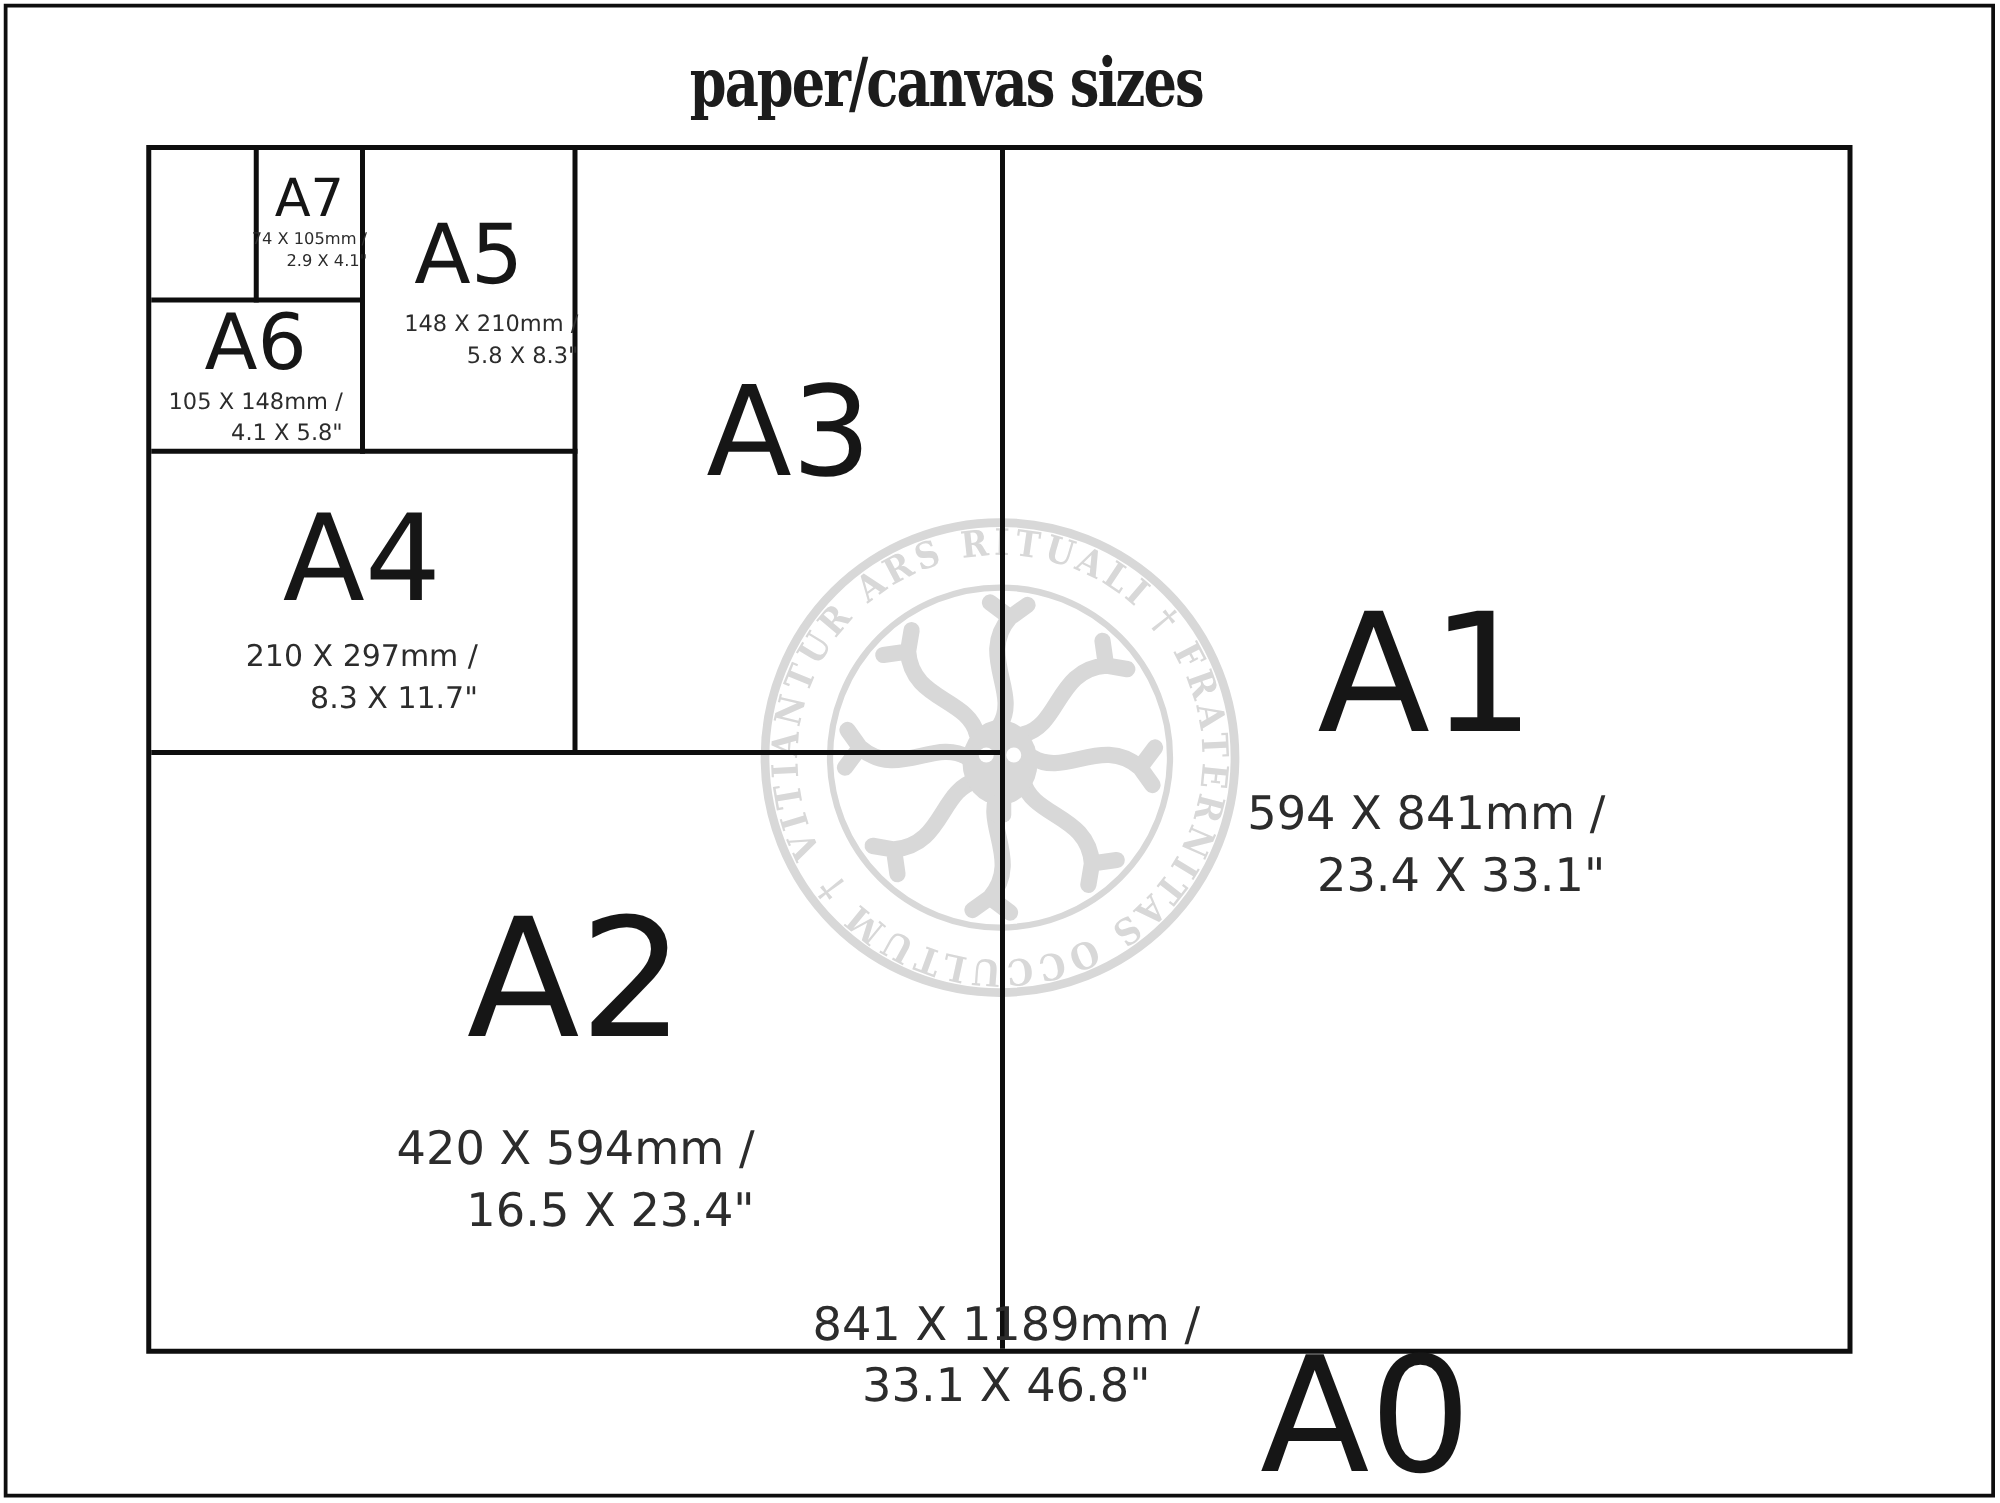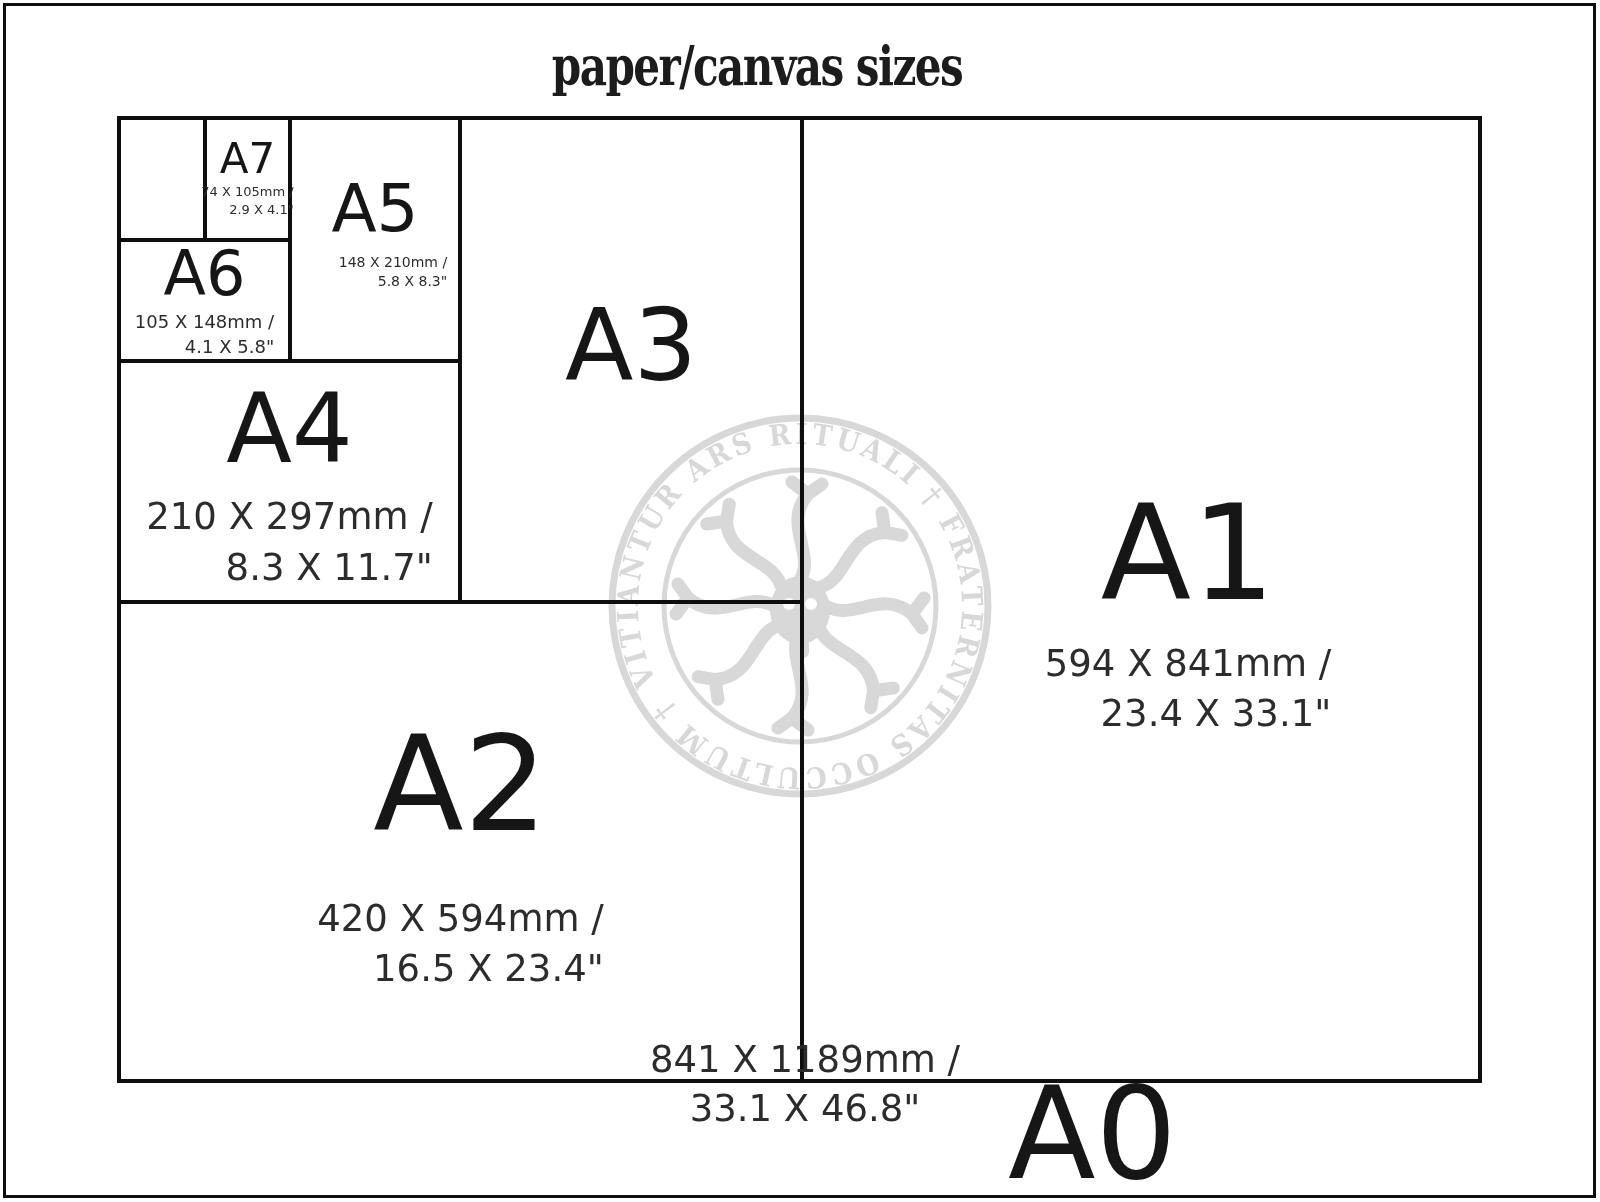--- a/index.html
+++ b/index.html
@@ -70,35 +70,35 @@
   .cell-a7 { left: 86px;  top: 0;     width: 81px;  height: 118px; }
   .cell-a7 .big  { font-size: 42px; }
   .cell-a7 .dims { font-size: 13px; line-height: 1.45; margin-top: 2px; }
 
   .cell-a6 { left: 0;     top: 122px; width: 167px; height: 117px; }
   .cell-a6 .big  { font-size: 62px; }
   .cell-a6 .dims { font-size: 18px; line-height: 1.4; margin-top: 4px; }
 
   .cell-a5 { left: 171px; top: 0;     width: 166px; height: 243px; transform: translateY(-8px); }
   .cell-a5 .big  { font-size: 66px; }
-  .cell-a5 .dims { font-size: 14px; line-height: 1.4; margin-top: 10px; margin-left: 36px; }
+  .cell-a5 .dims { font-size: 18px; line-height: 1.4; margin-top: 10px; margin-left: 36px; }
 
   .cell-a4 { left: 0;     top: 243px; width: 337px; height: 237px; transform: translateY(6px); }
   .cell-a4 .big  { font-size: 96px; }
-  .cell-a4 .dims { font-size: 37px; line-height: 1.4; margin-top: 12px; }
+  .cell-a4 .dims { font-size: 24px; line-height: 1.4; margin-top: 12px; }
 
   .cell-a3 { left: 341px; top: 0;     width: 338px; height: 480px; transform: translateY(-14px); gap: 31px; }
   .cell-a3 .big  { font-size: 100px; }
   .cell-a3 .dims { font-size: 28px; line-height: 1.4; margin-top: 42px; }
 
   .cell-a2 { left: 0;     top: 474px; width: 679px; height: 475px; transform: translateY(24px); }
   .cell-a2 .big  { font-size: 132px; }
   .cell-a2 .dims { font-size: 37px; line-height: 1.35; margin-top: 42px; }
 
-  .cell-a1 { left: 683px; top: 13px;     width: 674px; height: 959px; padding-left: 47px; }
+  .cell-a1 { left: 683px; top: 0;     width: 674px; height: 959px; }
   .cell-a1 .big  { font-size: 132px; }
   .cell-a1 .dims { font-size: 37px; line-height: 1.35; margin-top: 18px; }
 
   
   .a0-dims {
     position: absolute; left: 455px; top: 1036px; width: 700px;
     text-align: center;
     font-size: 37px; line-height: 1.32;
     color: #2c2c2c;
     z-index: 5;

